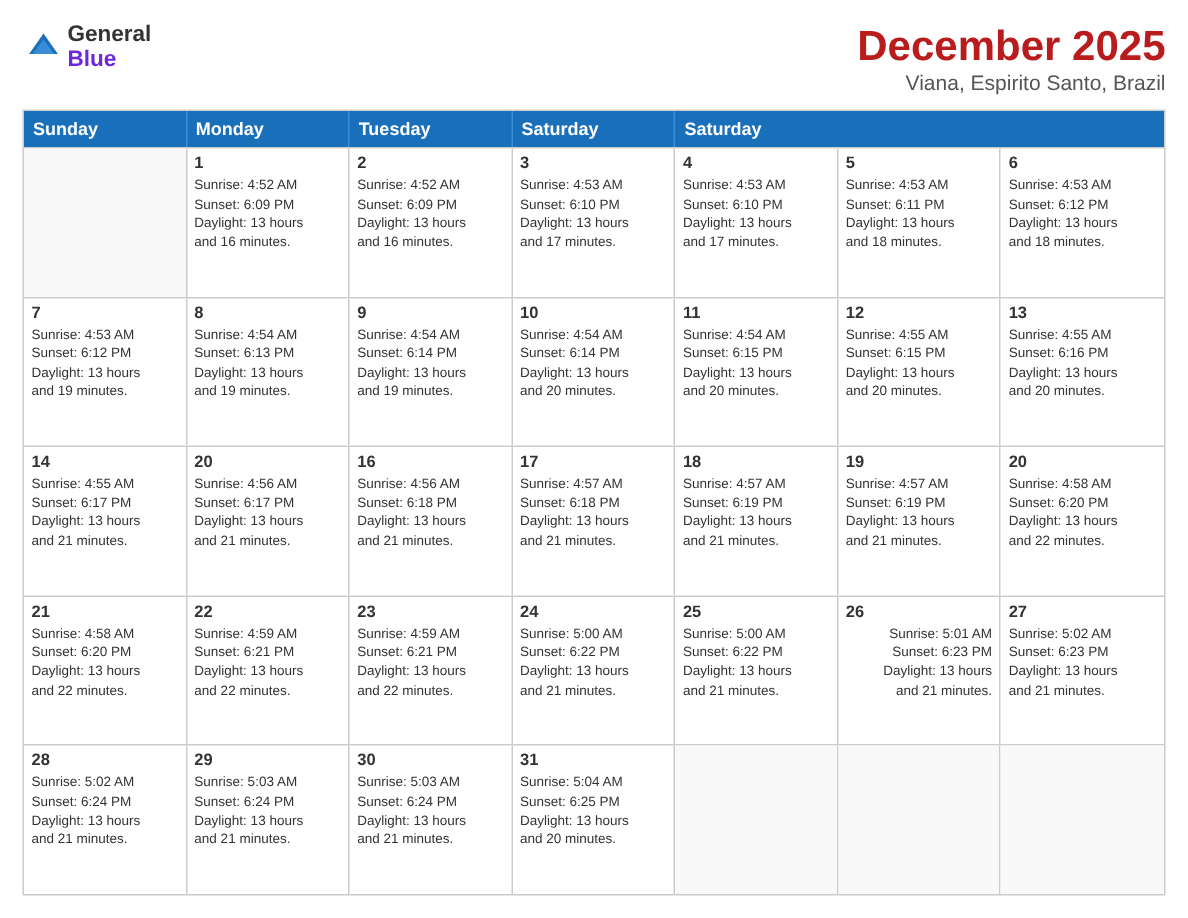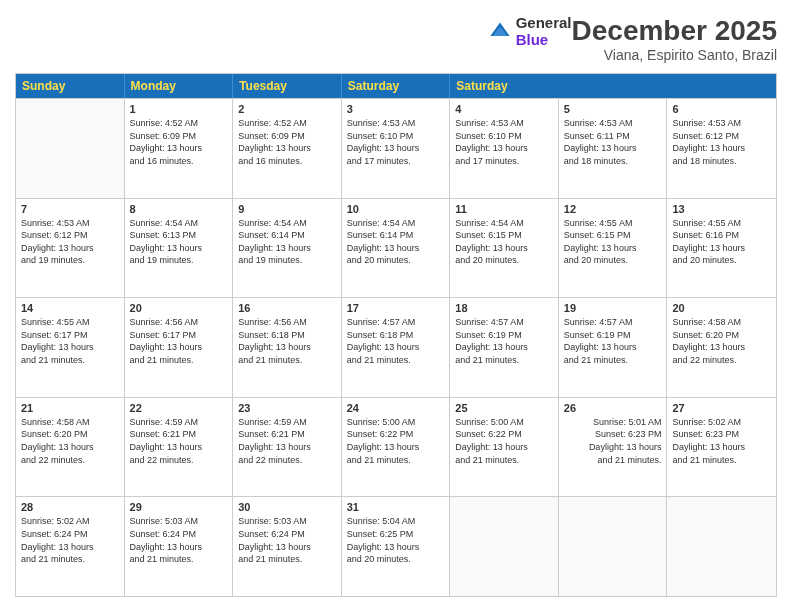--- a/index.html
+++ b/index.html
@@ -12,58 +12,58 @@
     }
     .page {
       width: 792px;
       height: 612px;
       padding: 15px;
       display: flex;
       flex-direction: column;
     }
     .header {
       display: flex;
-      justify-content: flex-end;
+      justify-content: space-between;
       align-items: flex-start;
       margin-bottom: 10px;
     }
     .logo {
       display: flex;
       align-items: center;
     }
     .logo-icon {
       width: 24px;
       height: 24px;
       margin-left: 2px;
     }
     .title-block {
       text-align: right;
     }
     .month-title {
       font-size: 28px;
       font-weight: bold;
-      color: #404040;
+      color: #b91c1c;
     }
     .location-title {
       font-size: 14px;
       color: #555;
     }
     .calendar {
       flex: 1;
       display: flex;
       flex-direction: column;
       border: 1px solid #ccc;
     }
     .cal-header {
       display: grid;
       grid-template-columns: repeat(7, 1fr);
       background: #1a6fba;
     }
     .cal-header-cell {
-      color: #fde047;
+      color: #ffffff;
       font-size: 12px;
       font-weight: bold;
       padding: 5px 6px;
       text-align: left;
       border-right: 1px solid #3a8fd4;
     }
     .cal-header-cell:last-child {
       border-right: none;
     }
     .cal-body {

